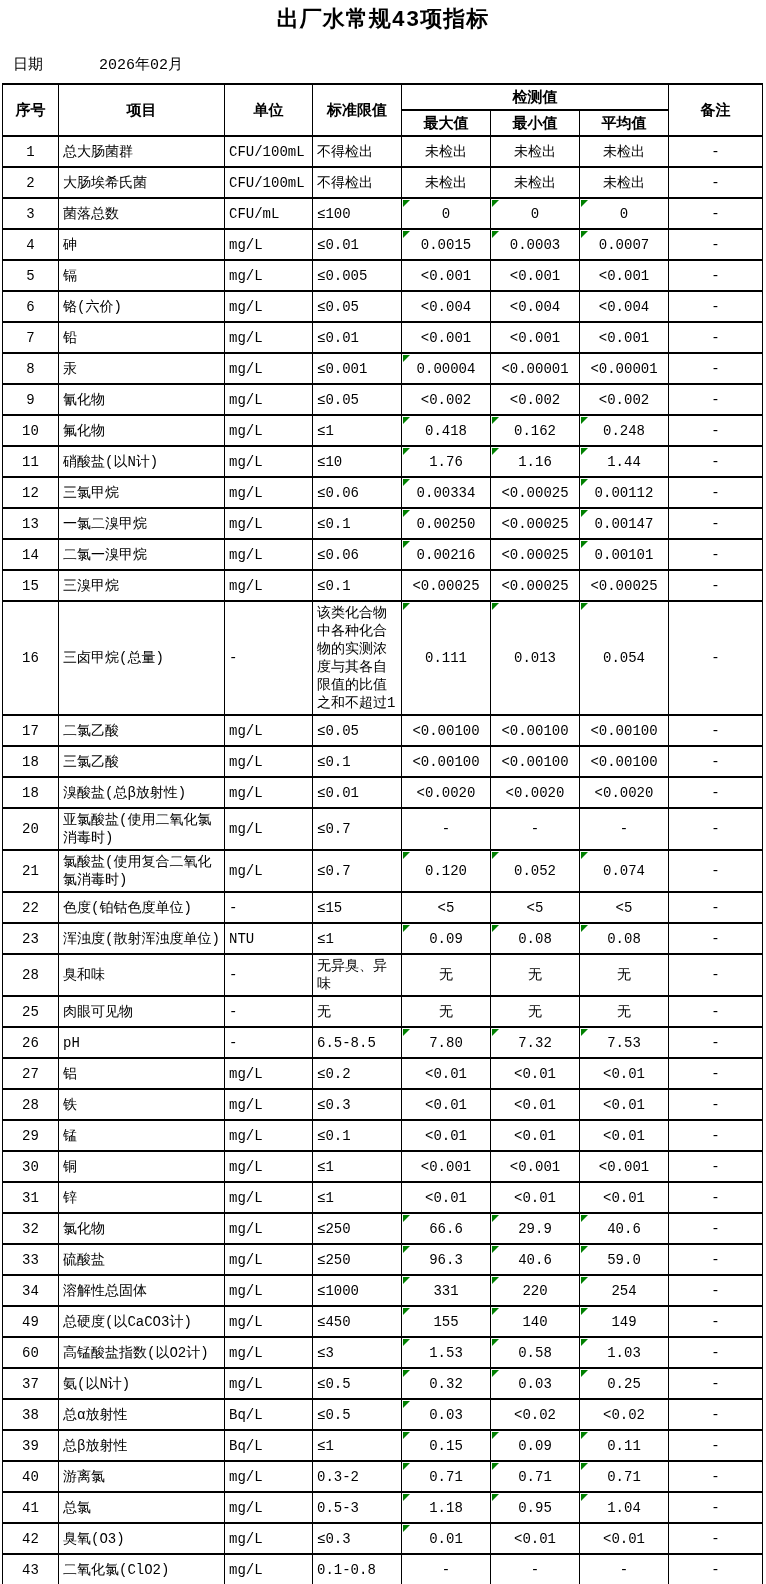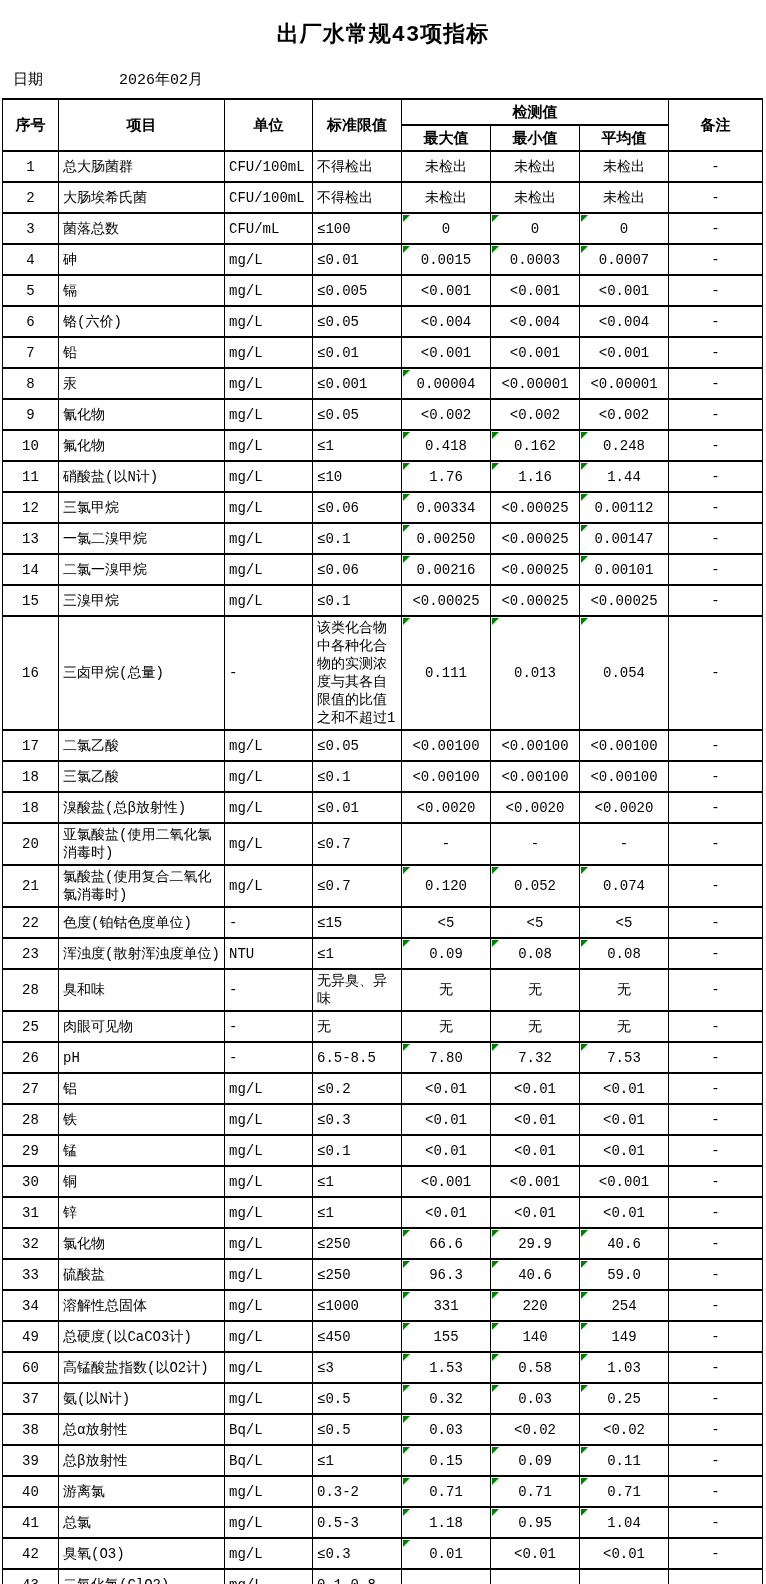--- a/index.html
+++ b/index.html
@@ -1,25 +1,25 @@
 <!DOCTYPE html>
 <html><head>
 <meta charset="utf-8">
 <style>
   html,body{margin:0;padding:0;background:#fff;}
   .sheet{
     width:766px;height:1584px;background:#ffffff;color:#000;position:relative;
     font-family:"Liberation Mono","DejaVu Sans Mono",monospace;overflow:hidden;
   }
   .title{
-    text-align:center;font-weight:bold;font-size:22px;padding-top:19px;
+    text-align:center;font-weight:bold;font-size:22px;padding-top:4px;
     letter-spacing:1px;
   }
   .daterow{margin:21px 0 9px 13px;font-size:15px;}
-  .daterow .date-value{margin-left:76px;}
+  .daterow .date-value{margin-left:56px;}
   .tablewrap{position:relative;margin-left:2px;}
   table{border-collapse:collapse;width:760px;table-layout:fixed;}
   th,td{
     border:1px solid #000;border-top-width:2px;border-bottom-width:2px;
     padding:0;vertical-align:middle;overflow:hidden;
   }
   th{font-size:15px;font-weight:bold;height:24px;text-align:center;}
   td{font-size:14px;height:25px;line-height:18px;}
   td.l{text-align:left;padding:2px 2px 2px 4px;word-break:break-all;}
   td.c{text-align:center;}

